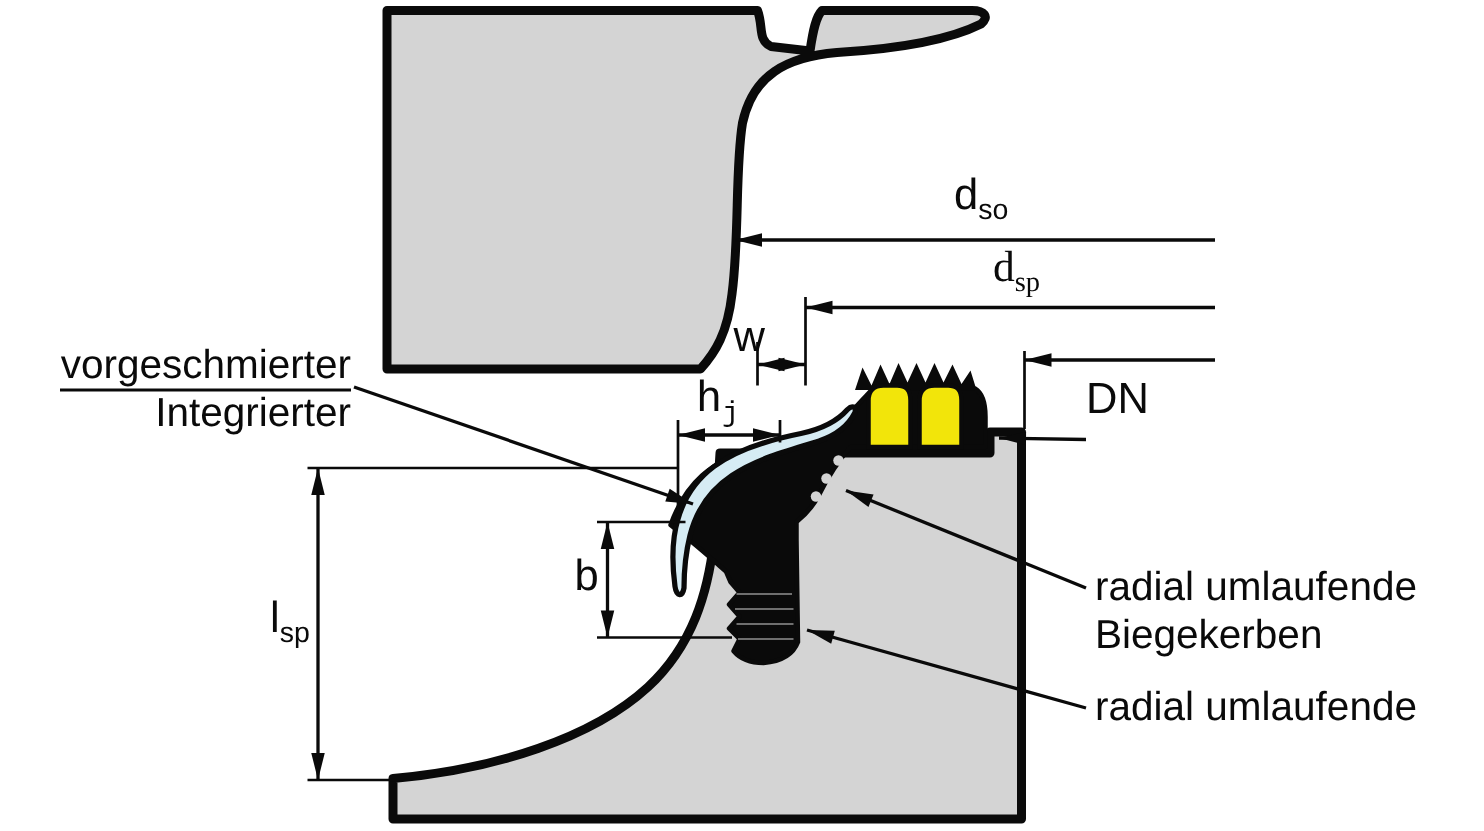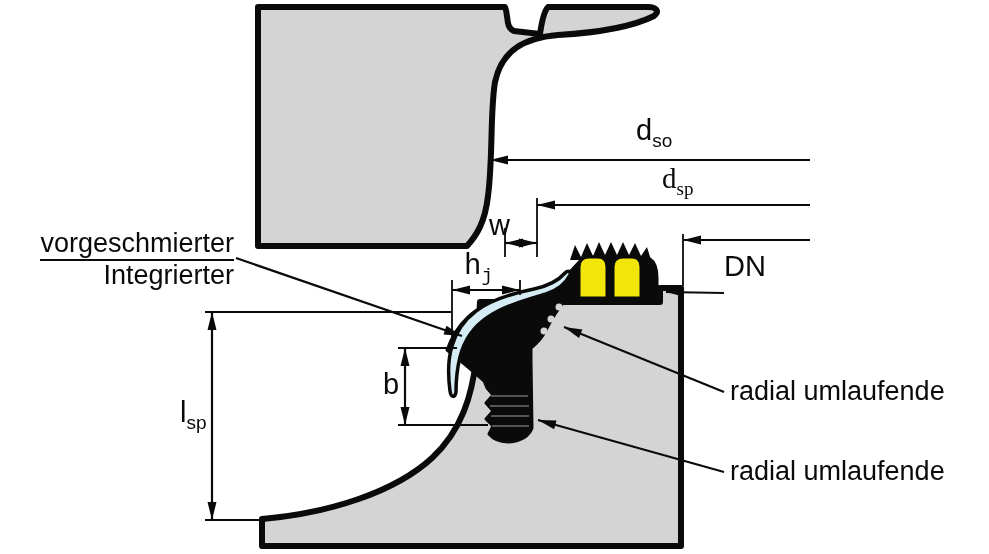--- a/index.html
+++ b/index.html
@@ -152,20 +152,21 @@
   </svg>
 
   <div class="ann right-align" style="left:26px;top:228px;width:208px;">
     <div><span class="underl">vorgeschmierter</span></div>
     <div><span>Integrierter</span></div>
   </div>
 
 
   <div class="ann" style="left:730px;top:376px;">
     <div>radial umlaufende</div>
+    <div>Biegekerben</div>
   </div>
 
   <div class="ann" style="left:730px;top:456px;">
     <div>radial umlaufende</div>
   </div>
 
   <div class="dim" style="left:636px;top:114px;">
     <span>d</span><sub>so</sub>
   </div>
   <div class="dim" style="left:662px;top:162px;font-family:Liberation Serif, serif;">

